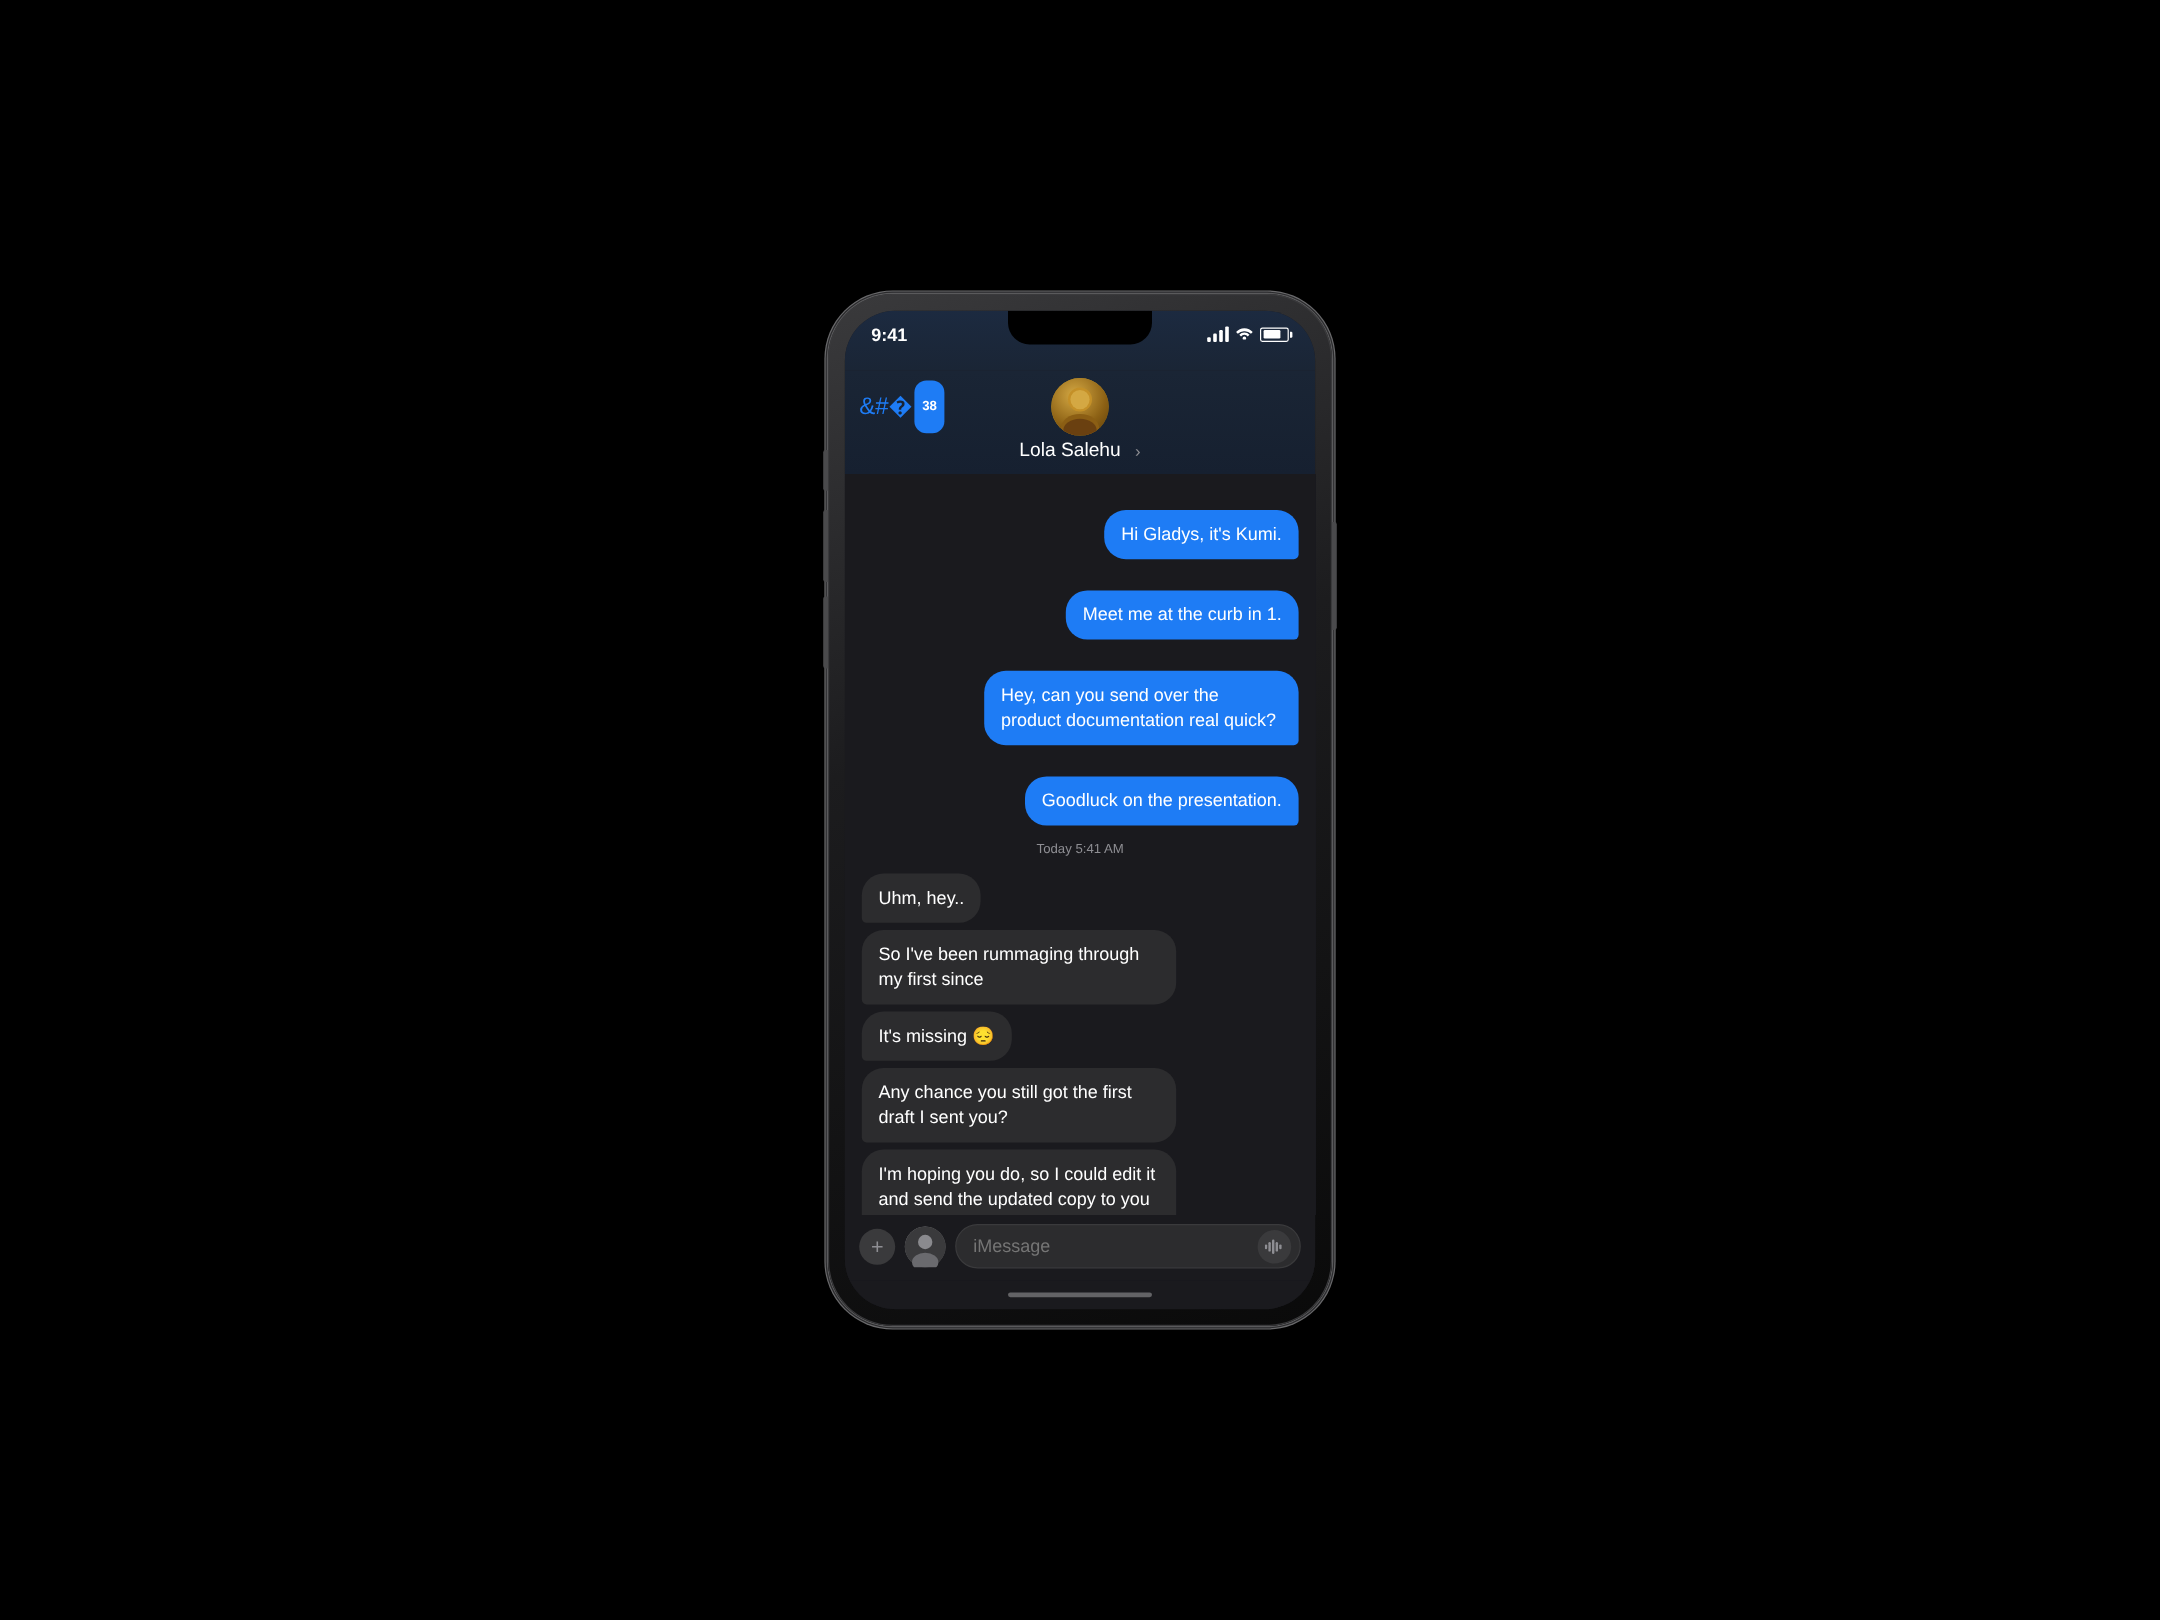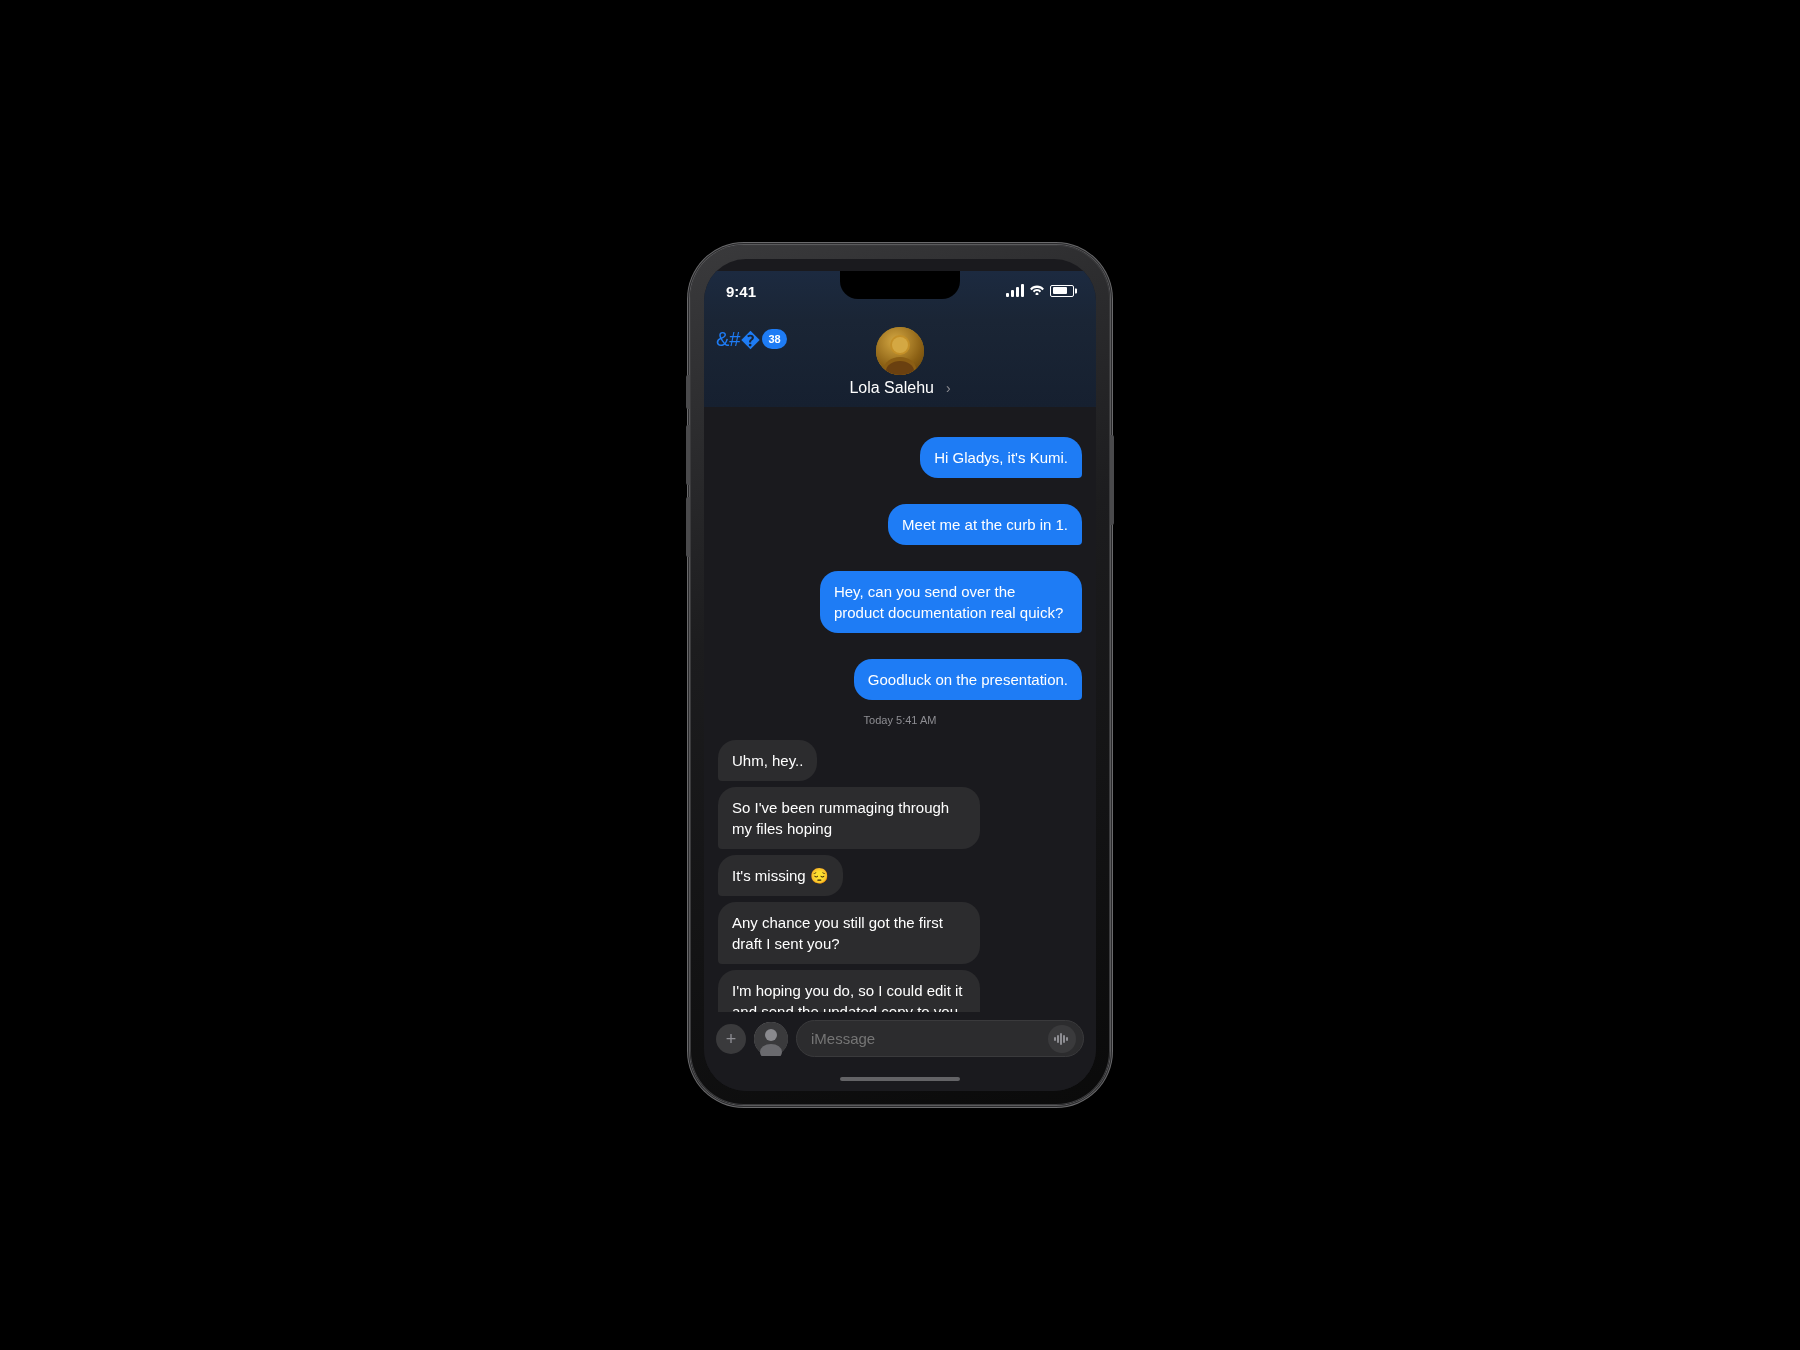--- a/index.html
+++ b/index.html
@@ -84,21 +84,20 @@
     .notch-bar {
       width: 100%;
       height: 50px;
       background: linear-gradient(180deg, #1c2a40 0%, #1a2535 100%);
       position: relative;
       display: flex;
       align-items: flex-start;
       justify-content: space-between;
       padding: 12px 22px 0;
       flex-shrink: 0;
-      margin-top: 12px;
     }
 
     .notch-cutout {
       position: absolute;
       top: 0;
       left: 50%;
       transform: translateX(-50%);
       width: 120px;
       height: 28px;
       background: #000;
@@ -190,21 +189,21 @@
       font-weight: 300;
       line-height: 1;
     }
 
     .back-badge {
       background: #1e7cf5;
       color: #fff;
       font-size: 11px;
       font-weight: 600;
       border-radius: 10px;
-      padding: 4px 6px;
+      padding: 16px 6px;
       min-width: 20px;
       text-align: center;
     }
 
     .contact-avatar {
       width: 48px;
       height: 48px;
       border-radius: 50%;
       background: linear-gradient(135deg, #8B6914 0%, #C49A28 40%, #6a5010 100%);
       overflow: hidden;
@@ -460,21 +459,21 @@
       <div class="timestamp">Today 5:41 AM</div>
 
       <div class="msg-received">
         <div class="bubble-received">
           <span>Uhm, hey..</span>
         </div>
       </div>
 
       <div class="msg-received">
         <div class="bubble-received">
-          <span>So I've been rummaging through my files hoping</span>
+          <span>So I've been rummaging through my first since</span>
         </div>
       </div>
 
       <div class="msg-received">
         <div class="bubble-received">
           <span>It's missing 😔</span>
         </div>
       </div>
 
       <div class="msg-received">

